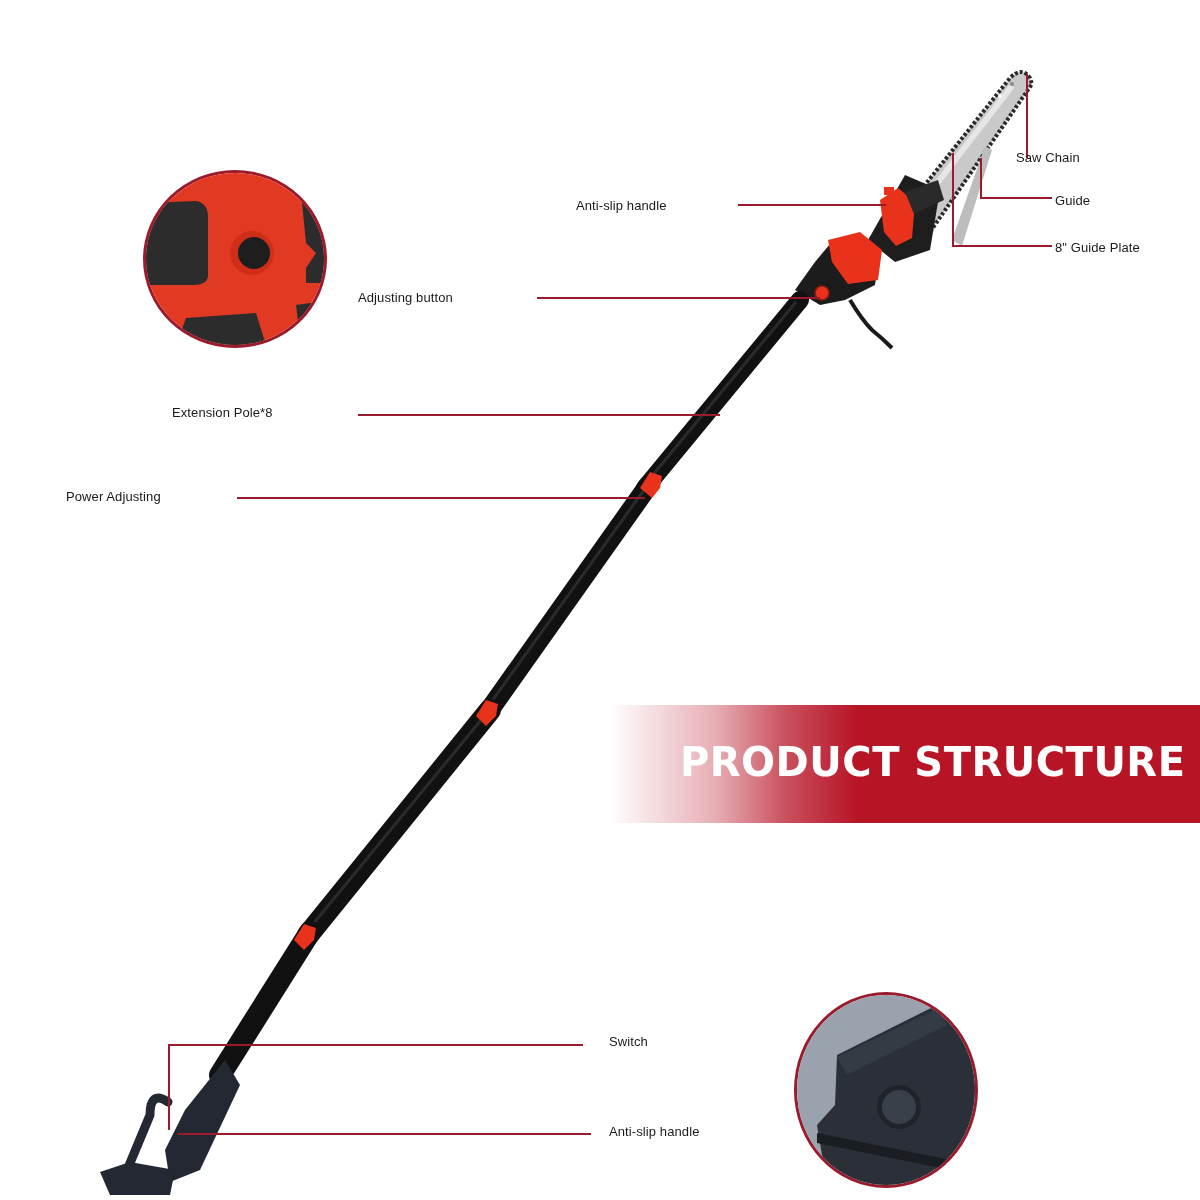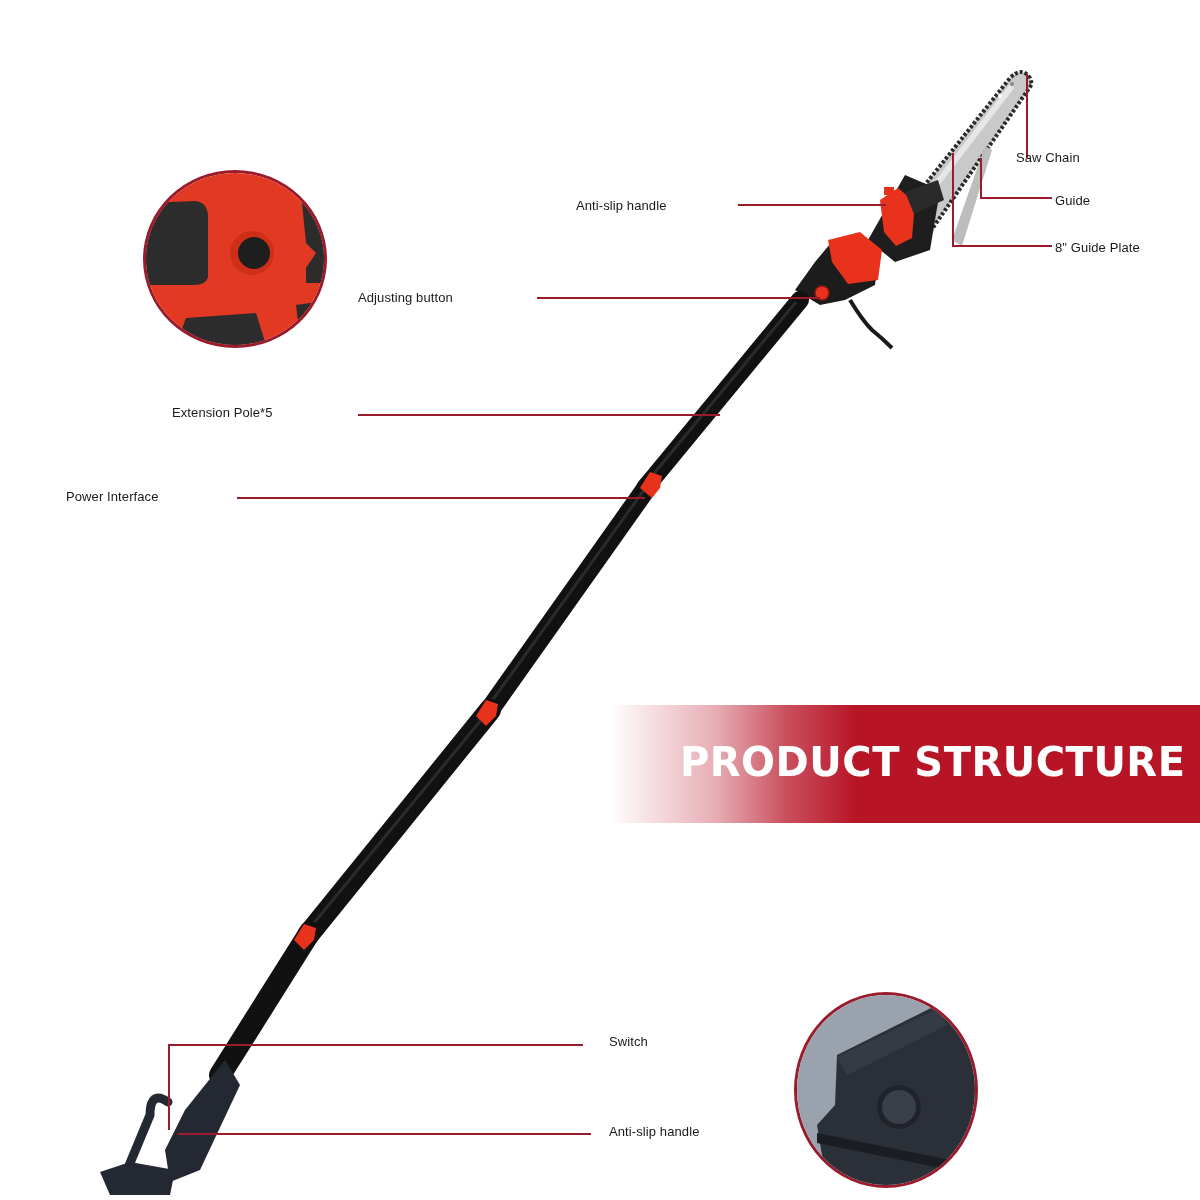--- a/index.html
+++ b/index.html
@@ -79,22 +79,22 @@
 <div class="leader" style="left:237px; top:497px; width:408px; height:2px;"></div>
 <div class="leader" style="left:168px; top:1044px; width:415px; height:2px;"></div>
 <div class="leader" style="left:168px; top:1044px; width:2px; height:86px;"></div>
 <div class="leader" style="left:178px; top:1133px; width:413px; height:2px;"></div>
 
 <div class="label" style="left:1016px; top:146px;">Saw Chain</div>
 <div class="label" style="left:1055px; top:189px;">Guide</div>
 <div class="label" style="left:1055px; top:236px;">8" Guide Plate</div>
 <div class="label" style="left:576px; top:194px;">Anti-slip handle</div>
 <div class="label" style="left:358px; top:286px;text-align:right;">Adjusting button</div>
-<div class="label" style="left:172px; top:401px;">Extension Pole*5</div>
-<div class="label" style="left:66px; top:485px;">Power Interface</div>
+<div class="label" style="left:172px; top:401px;">Extension Pole*8</div>
+<div class="label" style="left:66px; top:485px;">Power Adjusting</div>
 <div class="label" style="left:609px; top:1030px;text-align:right;">Switch</div>
 <div class="label" style="left:609px; top:1120px;">Anti-slip handle</div>
 
 <div class="inset" style="left:143px; top:170px; width:178px; height:172px;">
   <svg width="178" height="172" viewBox="0 0 178 172">
     <rect x="0" y="0" width="178" height="172" fill="#e23a22"></rect>
     <path d="M0 30 L50 28 Q62 30 62 44 L62 104 Q60 112 48 112 L0 112 Z" fill="#2c2c2c"></path>
     <path d="M40 145 L110 140 L120 172 L30 172 Z" fill="#2c2c2c"></path>
     <path d="M155 20 L178 20 L178 110 L160 110 L160 95 L170 80 L160 70 Z" fill="#2c2c2c"></path>
     <path d="M150 132 L178 128 L178 172 L155 172 Z" fill="#2c2c2c"></path>

